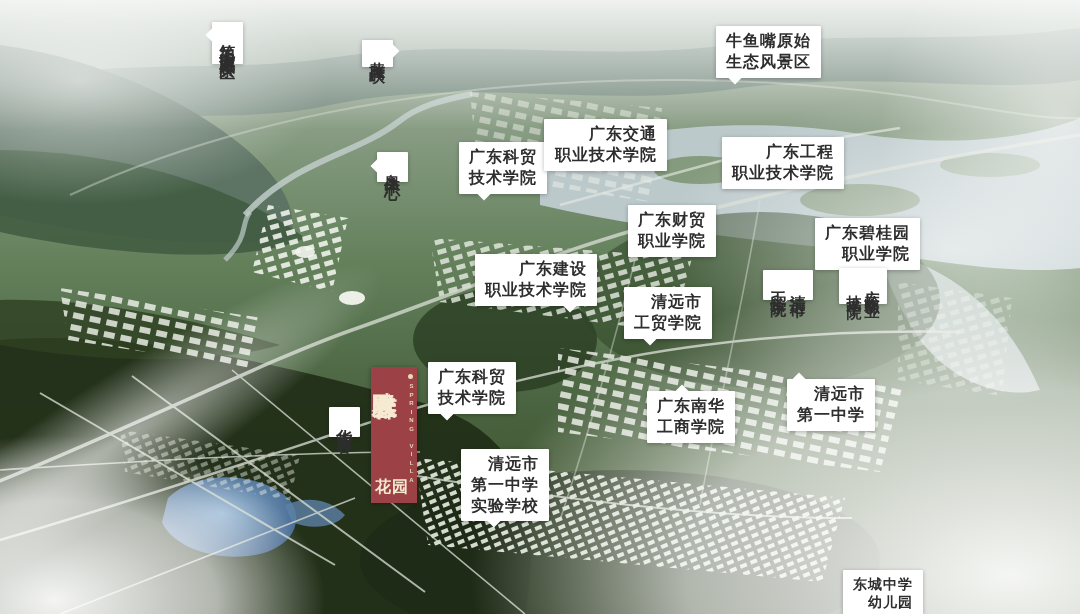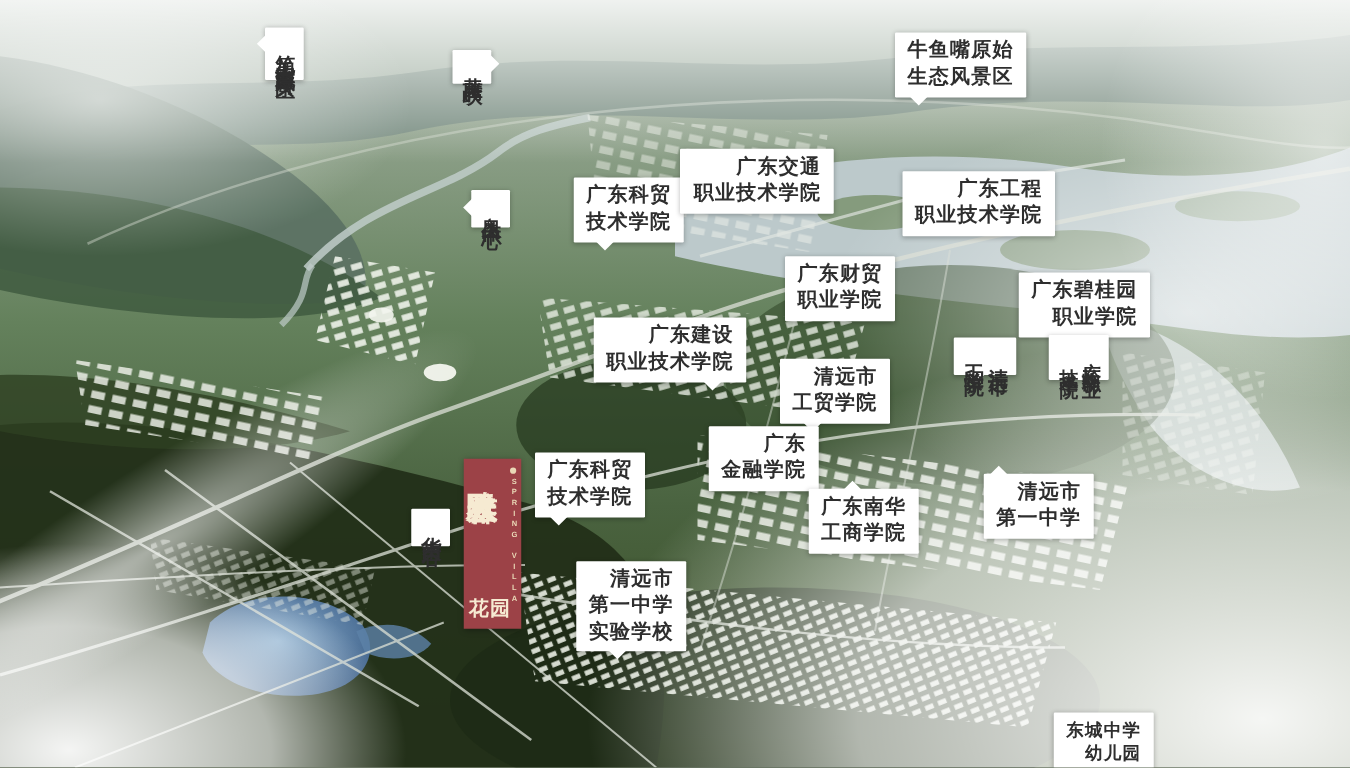--- a/index.html
+++ b/index.html
@@ -191,22 +191,20 @@
       <div class="pill h" style="left: 628px; top: 205px;"><span class="pill-text">广东财贸
 职业学院</span></div>
       <div class="pill h" style="left: 805px; top: 218px; margin-left: 10px;"><span class="pill-text">广东碧桂园
 职业学院</span></div>
       <div class="pill h" style="left: 624px; top: 287px;"><span class="pill-text">清远市
 工贸学院</span><i class="tail tail-bottom" style="left: 30%;"></i></div>
       <div class="pill v" style="left: 763px; top: 270px;"><span class="pill-text">清远市
 工贸学院</span><i class="tail tail-bottom" style="left: 35%;"></i></div>
       <div class="pill v" style="left: 839px; top: 268px; font-size: 15px;"><span class="pill-text">广东岭南职业
 技术学院</span></div>
-      <div class="pill h" style="left: 567px; top: 341px;"><span class="pill-text">广东
-金融学院</span></div>
       <div class="pill h" style="left: 428px; top: 362px;"><span class="pill-text">广东科贸
 技术学院</span><i class="tail tail-bottom" style="left: 22%;"></i></div>
       <div class="pill h" style="left: 647px; top: 391px;"><span class="pill-text">广东南华
 工商学院</span><i class="tail tail-top" style="left: 40%;"></i></div>
       <div class="pill h" style="left: 787px; top: 379px;"><span class="pill-text">清远市
 第一中学</span><i class="tail tail-top" style="left: 14%;"></i></div>
       <div class="pill v" style="left: 329px; top: 407px;"><span class="pill-text">华南声谷</span><i class="tail tail-bottom" style="left: 50%;"></i></div>
       <div class="pill h" style="left: 461px; top: 449px;"><span class="pill-text">清远市
 第一中学
 实验学校</span><i class="tail tail-bottom" style="left: 38%;"></i></div>

